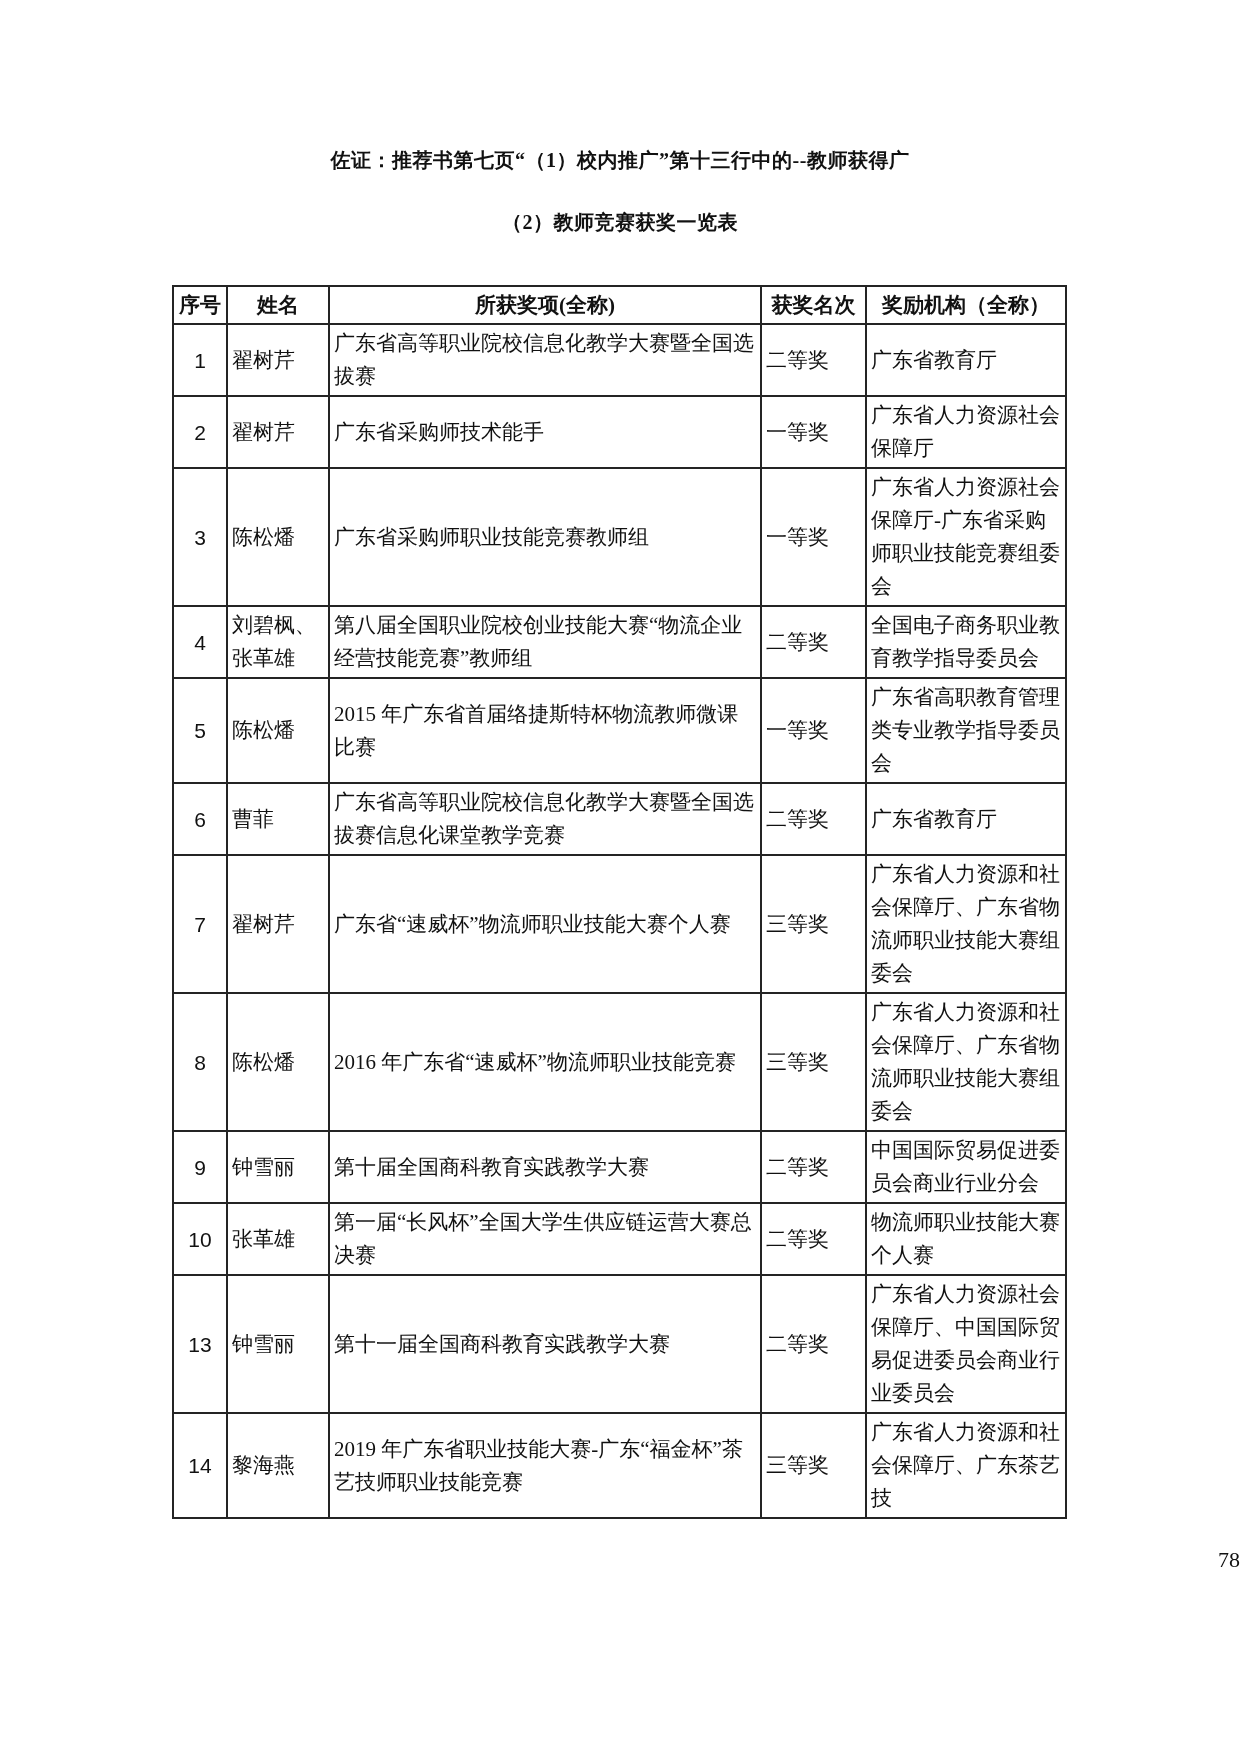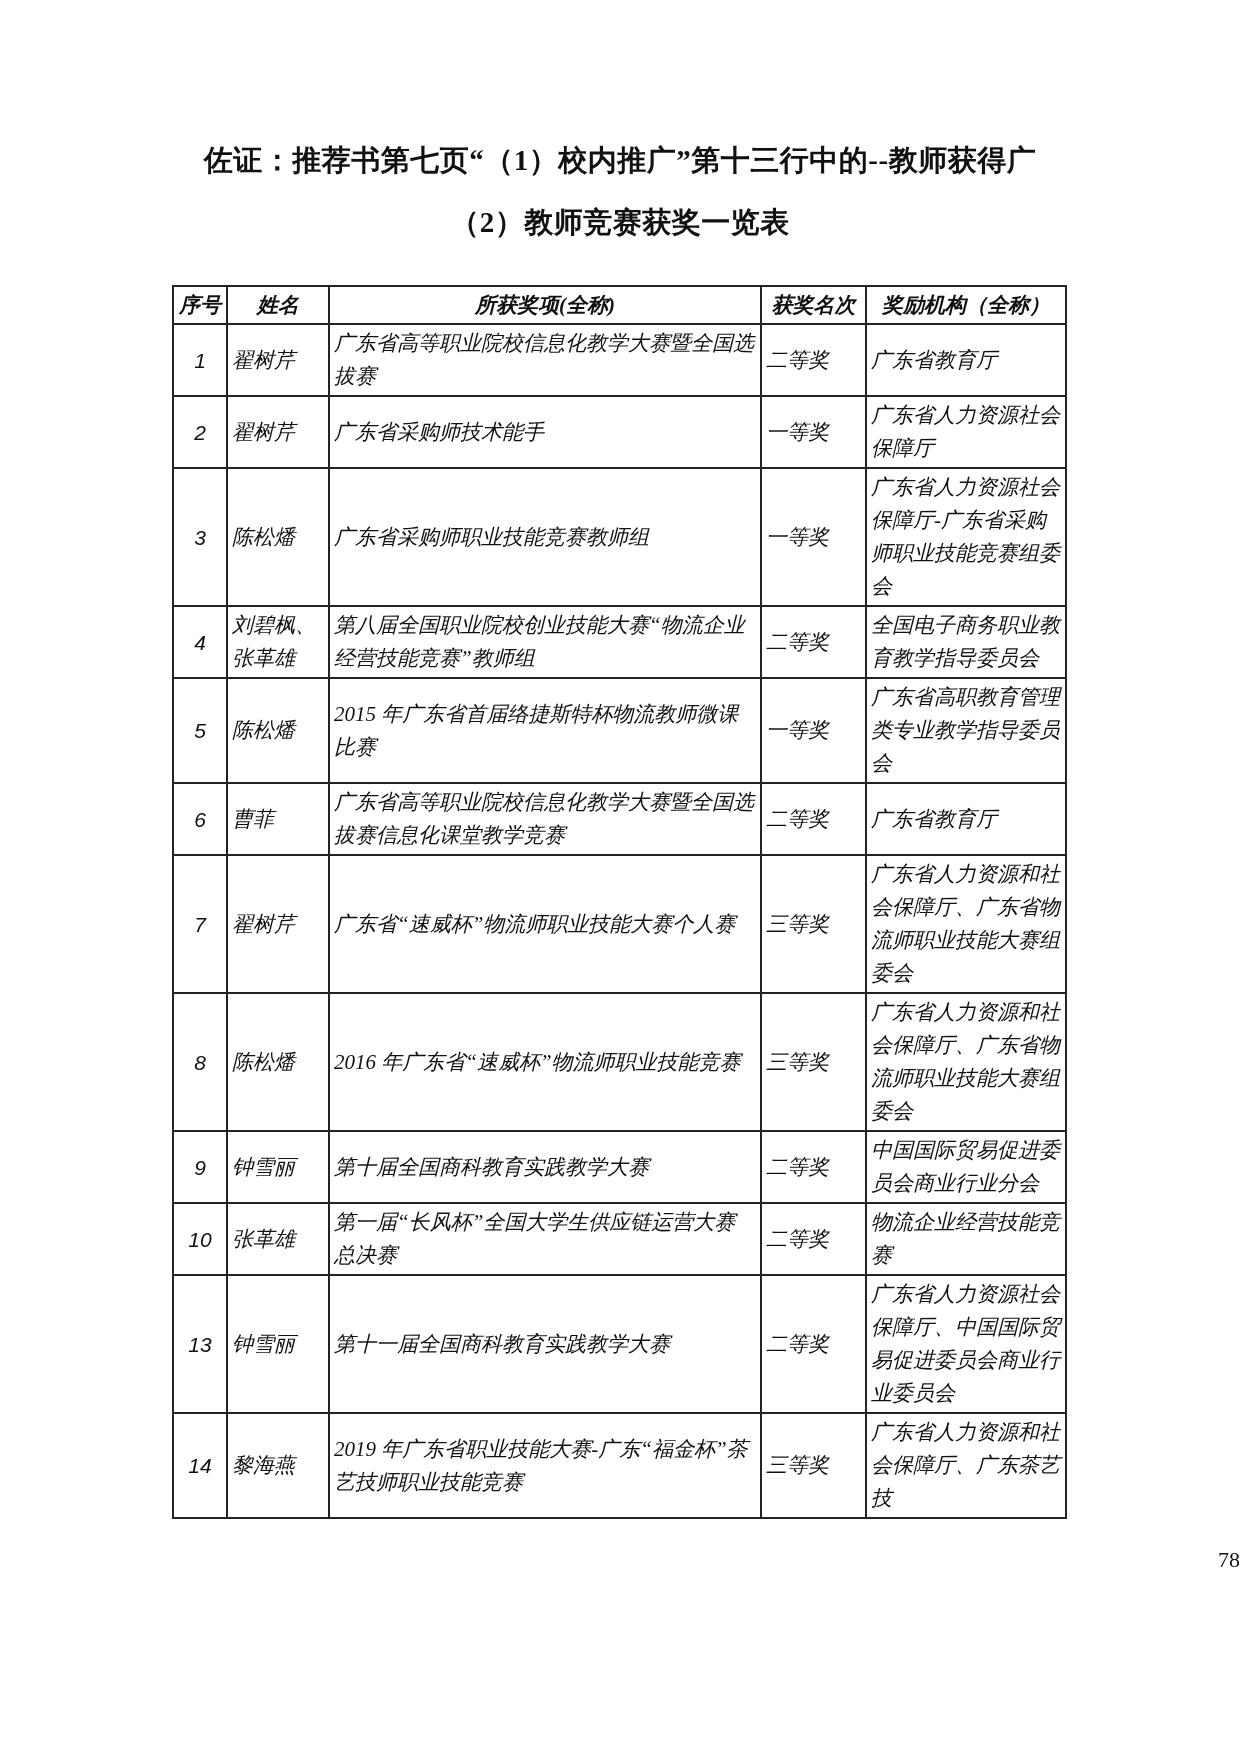--- a/index.html
+++ b/index.html
@@ -4,26 +4,26 @@
 <style>
   html,body { margin:0; padding:0; background:#e8e8e8; }
   .page {
     width:1240px; height:1753px; margin:0 auto;
     background:#ffffff; color:#111111;
     font-family:"Liberation Serif","DejaVu Serif",serif;
     position:relative; box-sizing:border-box; overflow:hidden;
   }
   .doc-title {
     padding-top:142px; text-align:center;
-    font-weight:bold; font-size:29px;
+    font-weight:bold; font-size:20px;
   }
   .title-line { line-height:37px; margin-bottom:25px; letter-spacing:0.5px; }
   .awards-table {
     border-collapse:collapse; table-layout:fixed;
-    margin:44px 0 0 172px; width:893px;font-style:italic;
+    margin:44px 0 0 172px; width:893px;
   }
   .awards-table th, .awards-table td {
     border:2px solid #242424;
     vertical-align:middle;
     font-size:21px; line-height:33px;
     padding:2px 4px;
     word-break:break-all;
   }
   .awards-table th {
     font-weight:bold; text-align:center; padding:2px 1px; line-height:32px;
@@ -139,21 +139,21 @@
     <td class="c-award">第十届全国商科教育实践教学大赛</td>
     <td class="c-rank">二等奖</td>
     <td class="c-org">中国国际贸易促进委员会商业行业分会</td>
   </tr>
 
   <tr>
     <td class="c-no">10</td>
     <td class="c-name">张革雄</td>
     <td class="c-award">第一届“长风杯”全国大学生供应链运营大赛总决赛</td>
     <td class="c-rank">二等奖</td>
-    <td class="c-org">物流企业经营技能竞赛</td>
+    <td class="c-org">物流师职业技能大赛个人赛</td>
   </tr>
 
 
 
   <tr>
     <td class="c-no">13</td>
     <td class="c-name">钟雪丽</td>
     <td class="c-award">第十一届全国商科教育实践教学大赛</td>
     <td class="c-rank">二等奖</td>
     <td class="c-org">广东省人力资源社会保障厅、中国国际贸易促进委员会商业行业委员会</td>

